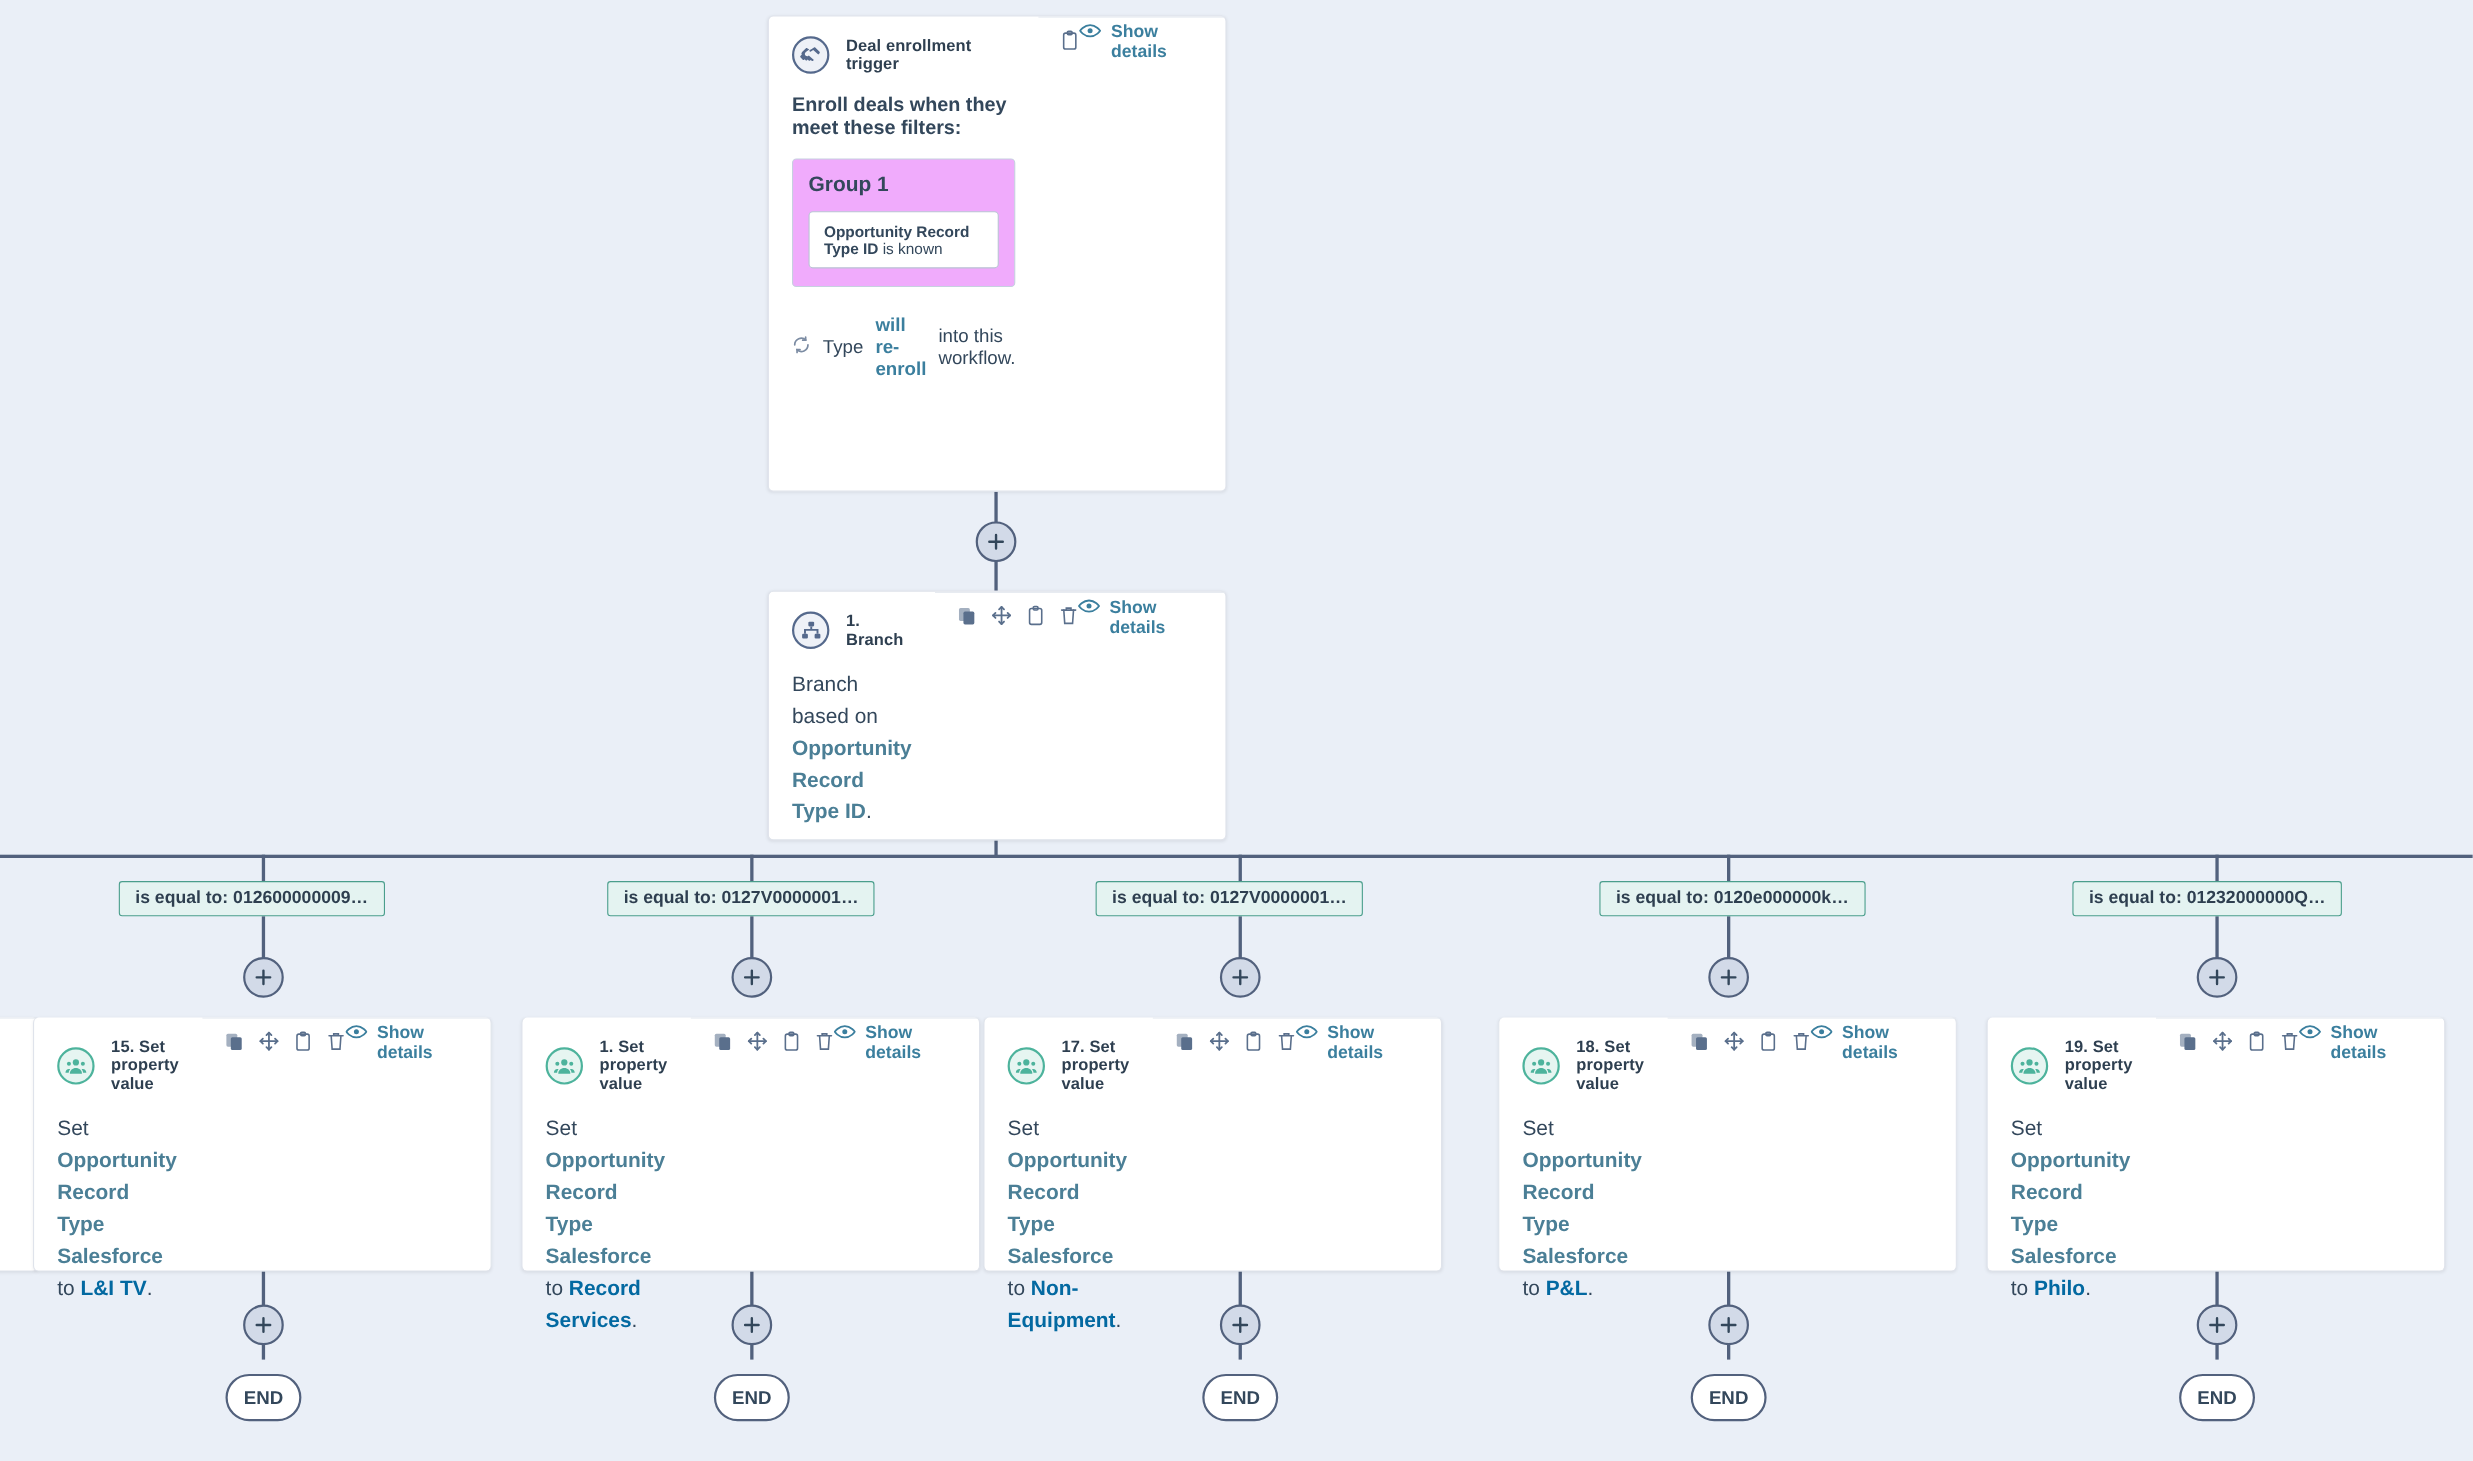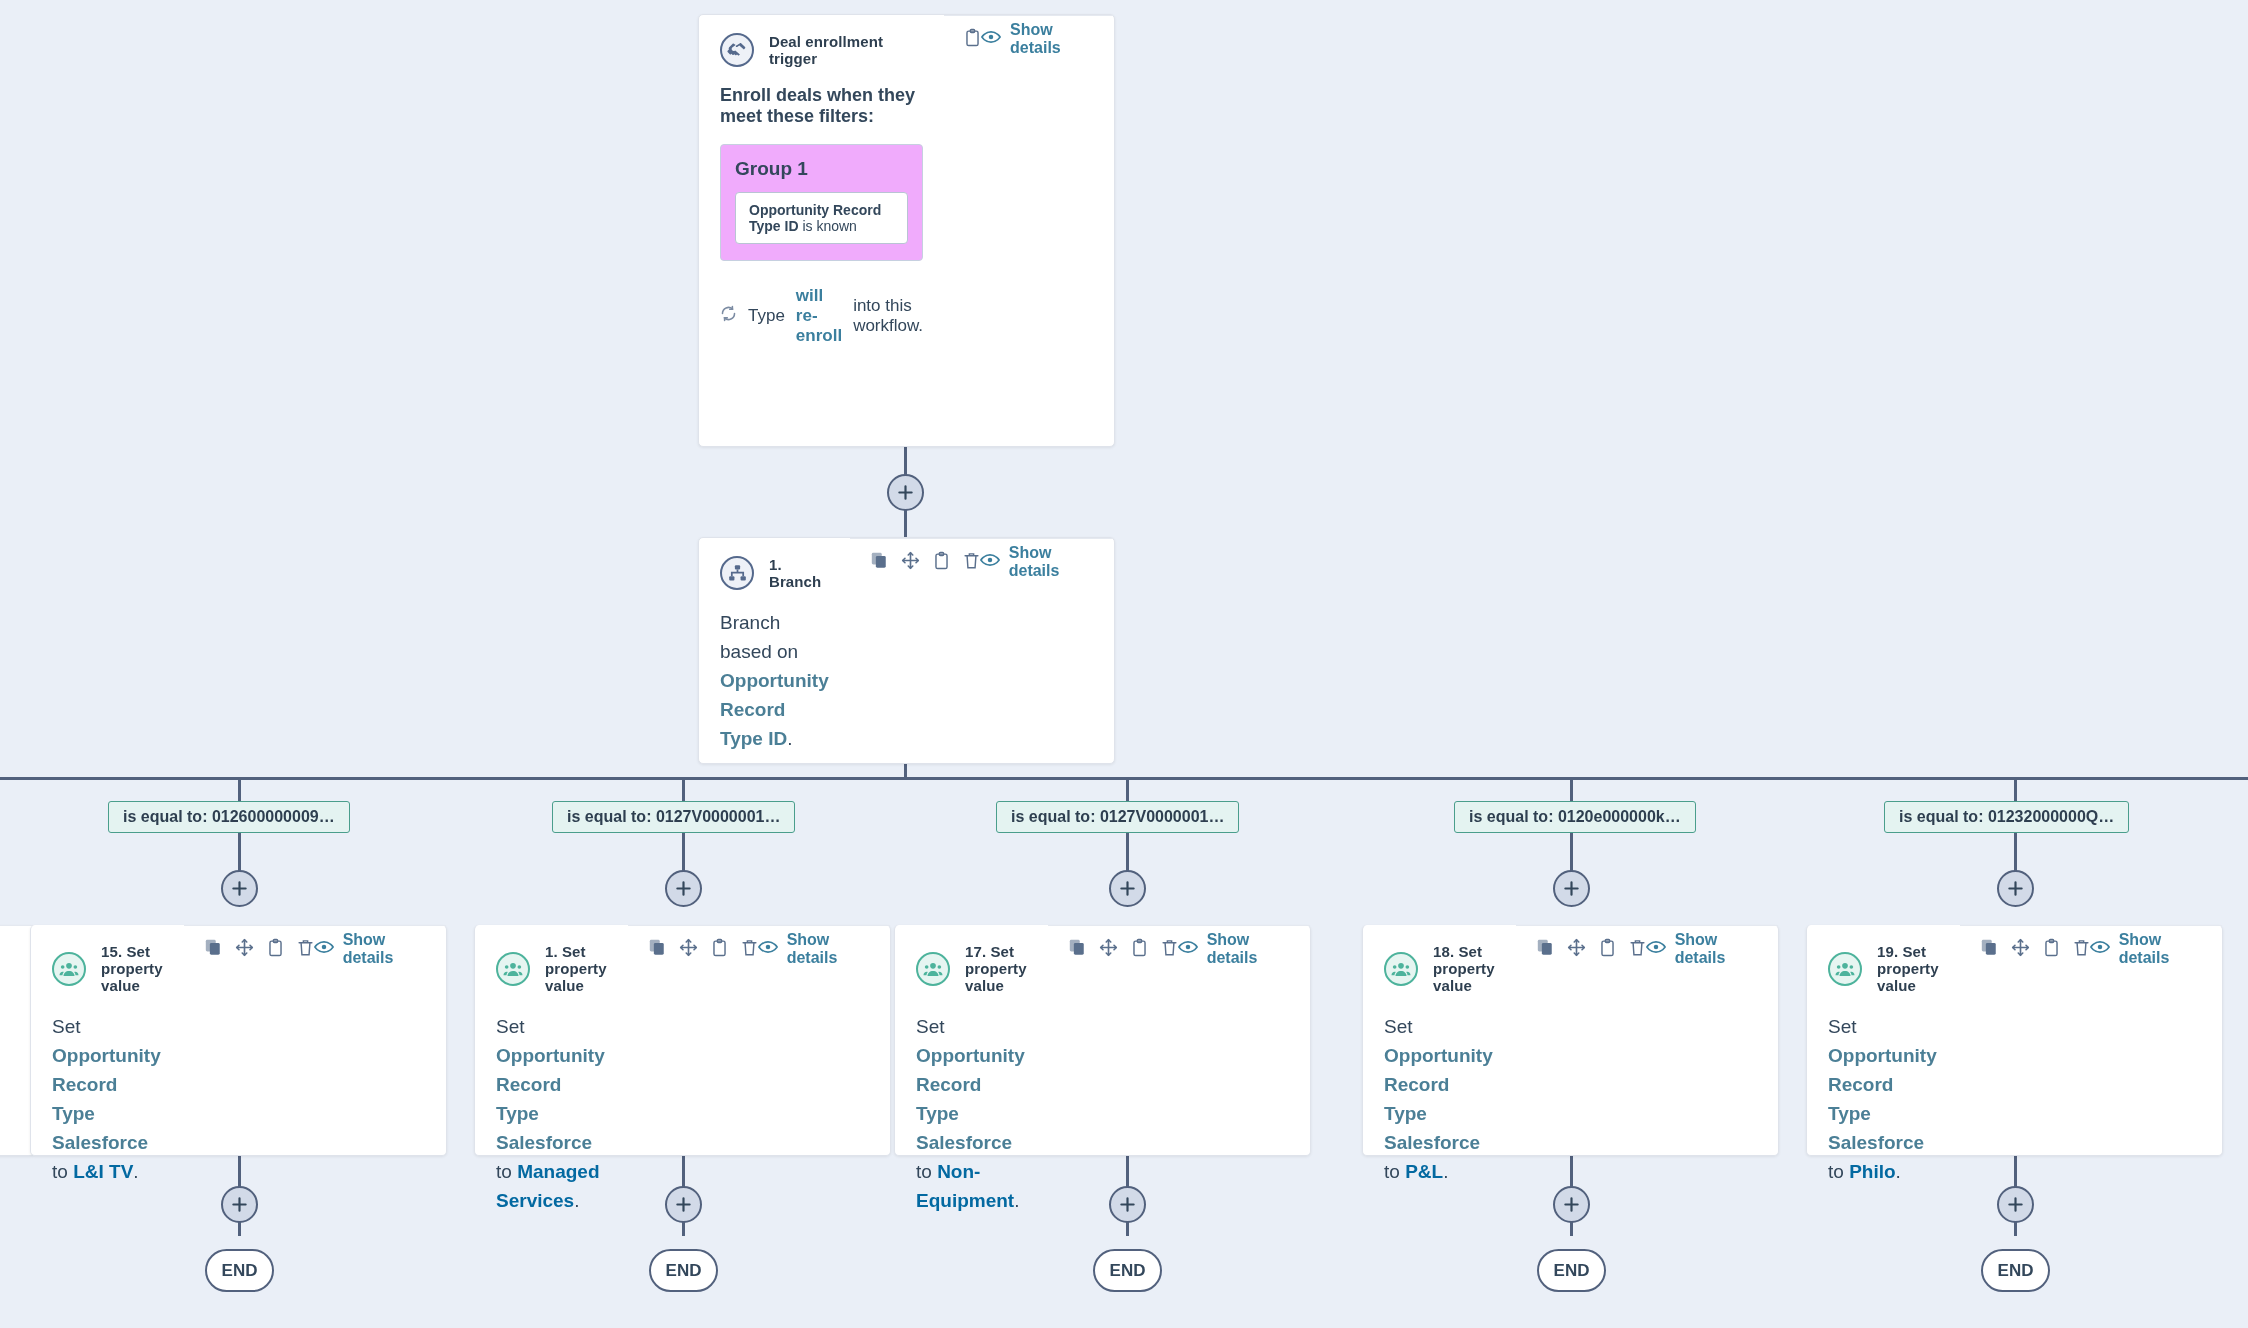--- a/index.html
+++ b/index.html
@@ -47,21 +47,21 @@
   .strong-dark { font-weight: bold; color: #33475b; }
 
   .card-footer {
     border-top: 1px solid #e5e9f0; height: 47px;
     display: flex; align-items: center; justify-content: space-between;
     padding: 0 20px;
   }
   .footer-icons { display: flex; align-items: center; gap: 13px; }
   .ficon { cursor: pointer; display: block; }
   .show-details {
-    display: flex; align-items: center; gap: 9px;
+    display: flex; gap: 9px;
     font-size: 16px; font-weight: bold; color: #3b7f9e; cursor: pointer;
   }
 
   
   .filters-label { font-size: 18px; font-weight: bold; color: #33475b; margin-bottom: 17px; }
   .group-box {
     background: #f0abfc; border: 1px solid #c6d0e0;
     border-radius: 4px; padding: 13px 14px 16px 14px;
   }
   .group-title { font-size: 19px; font-weight: bold; color: #33475b; margin-bottom: 12px; }
@@ -336,21 +336,21 @@
               <circle cx="19.6" cy="9.6" r="2.2"></circle>
               <path d="M23.4 19.5c0-2.5-1.7-4.1-3.8-4.1-.5 0-1 .1-1.4.2 1 1.1 1.6 2.5 1.6 3.9z"></path>
             </svg>
         </span>
         <span class="card-title">1. Set property value</span>
       </div>
       <div class="card-text">
         <span>Set</span>
         <span class="teal">Opportunity Record Type Salesforce</span>
         <span>to</span>
-        <b class="strong-dark">Managed Services</b><span>.</span>
+        <b class="strong-dark">Record Services</b><span>.</span>
       </div>
     </div>
     <div class="card-footer">
       <div class="footer-icons">
         <span class="ficon"><svg width="18" height="18" viewBox="0 0 20 20" fill="#5a6f8c">
               <rect x="2" y="2" width="11" height="13" rx="1.6" opacity=".55"></rect>
               <rect x="6.5" y="5.5" width="11" height="13" rx="1.6"></rect>
             </svg></span>
         <span class="ficon"><svg width="19" height="19" viewBox="0 0 22 22" fill="none" stroke="#5a6f8c" stroke-width="1.9" stroke-linecap="round" stroke-linejoin="round">
               <path d="M11 2v18M2 11h18"></path>

